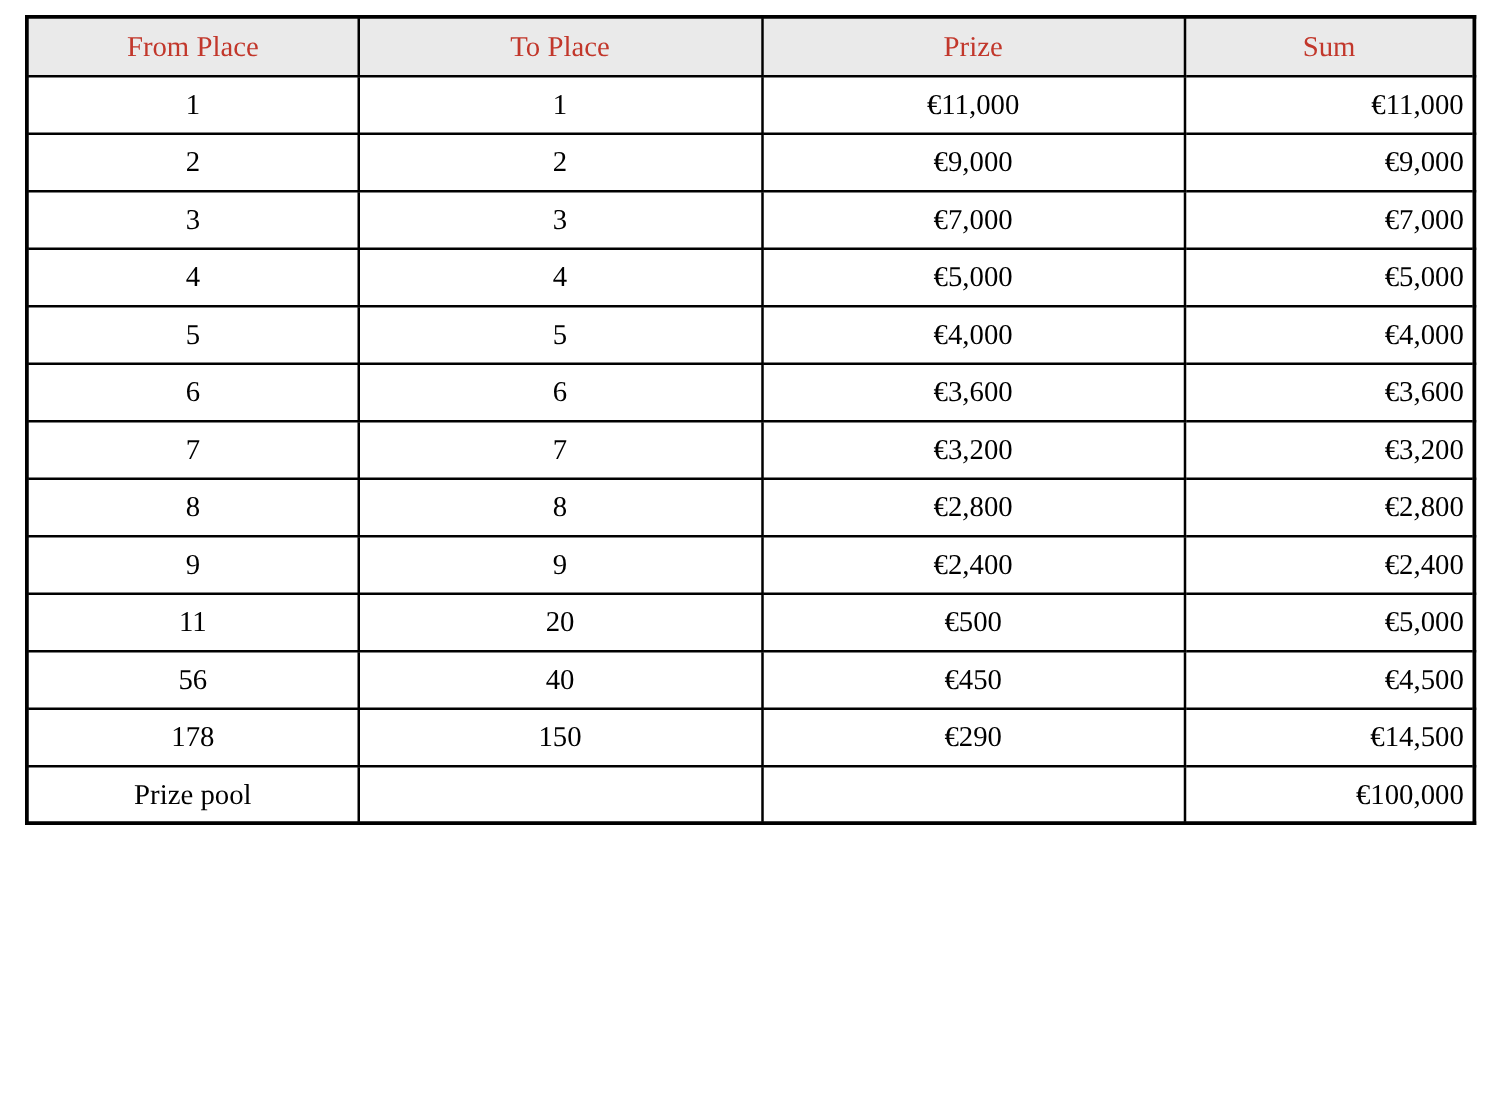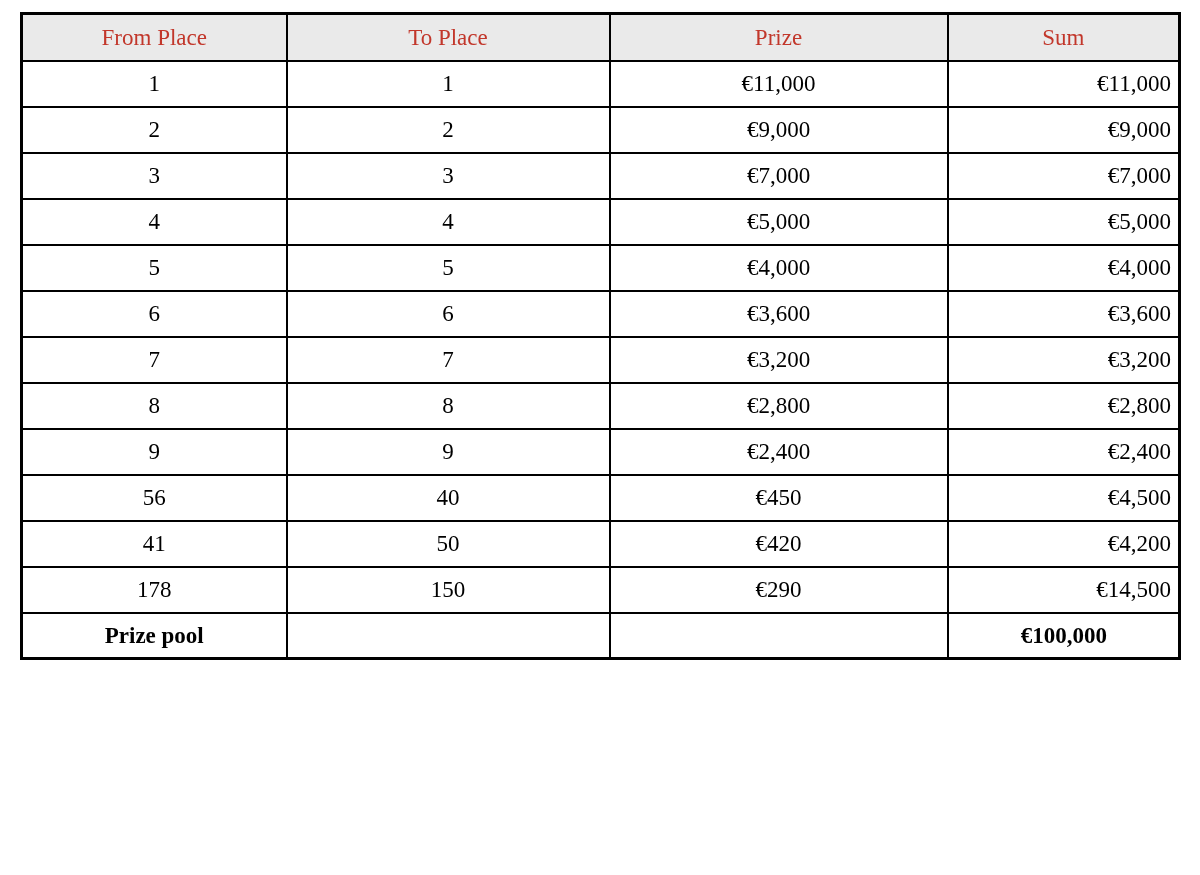--- a/index.html
+++ b/index.html
@@ -39,24 +39,23 @@
     background: #eaeaea;
     color: #c2372b;
     font-weight: normal;
     height: 47px;
   }
   .prize-table td.col-sum {
     text-align: right;
     padding-right: 7px;
   }
   .prize-table tr.footer-row td {
-    font-weight: bold;
+    font-weight: normal;
   }
   .prize-table tr.footer-row td.col-sum {
-    text-align: center;
   }
 </style>
 </head>
 <body>
 
 <div class="page">
   <table class="prize-table">
     <colgroup>
       <col style="width:265px">
       <col style="width:323px">
@@ -120,30 +119,30 @@
           <td class="col-prize">€2,800</td>
           <td class="col-sum">€2,800</td>
         </tr>
         <tr>
           <td class="col-from">9</td>
           <td class="col-to">9</td>
           <td class="col-prize">€2,400</td>
           <td class="col-sum">€2,400</td>
         </tr>
         <tr>
+          <td class="col-from">11</td>
+          <td class="col-to">20</td>
+          <td class="col-prize">€500</td>
+          <td class="col-sum">€5,000</td>
+        </tr>
+        <tr>
           <td class="col-from">56</td>
           <td class="col-to">40</td>
           <td class="col-prize">€450</td>
           <td class="col-sum">€4,500</td>
-        </tr>
-        <tr>
-          <td class="col-from">41</td>
-          <td class="col-to">50</td>
-          <td class="col-prize">€420</td>
-          <td class="col-sum">€4,200</td>
         </tr>
         <tr>
           <td class="col-from">178</td>
           <td class="col-to">150</td>
           <td class="col-prize">€290</td>
           <td class="col-sum">€14,500</td>
         </tr>
       </tbody>
     <tbody>
       <tr class="footer-row">

